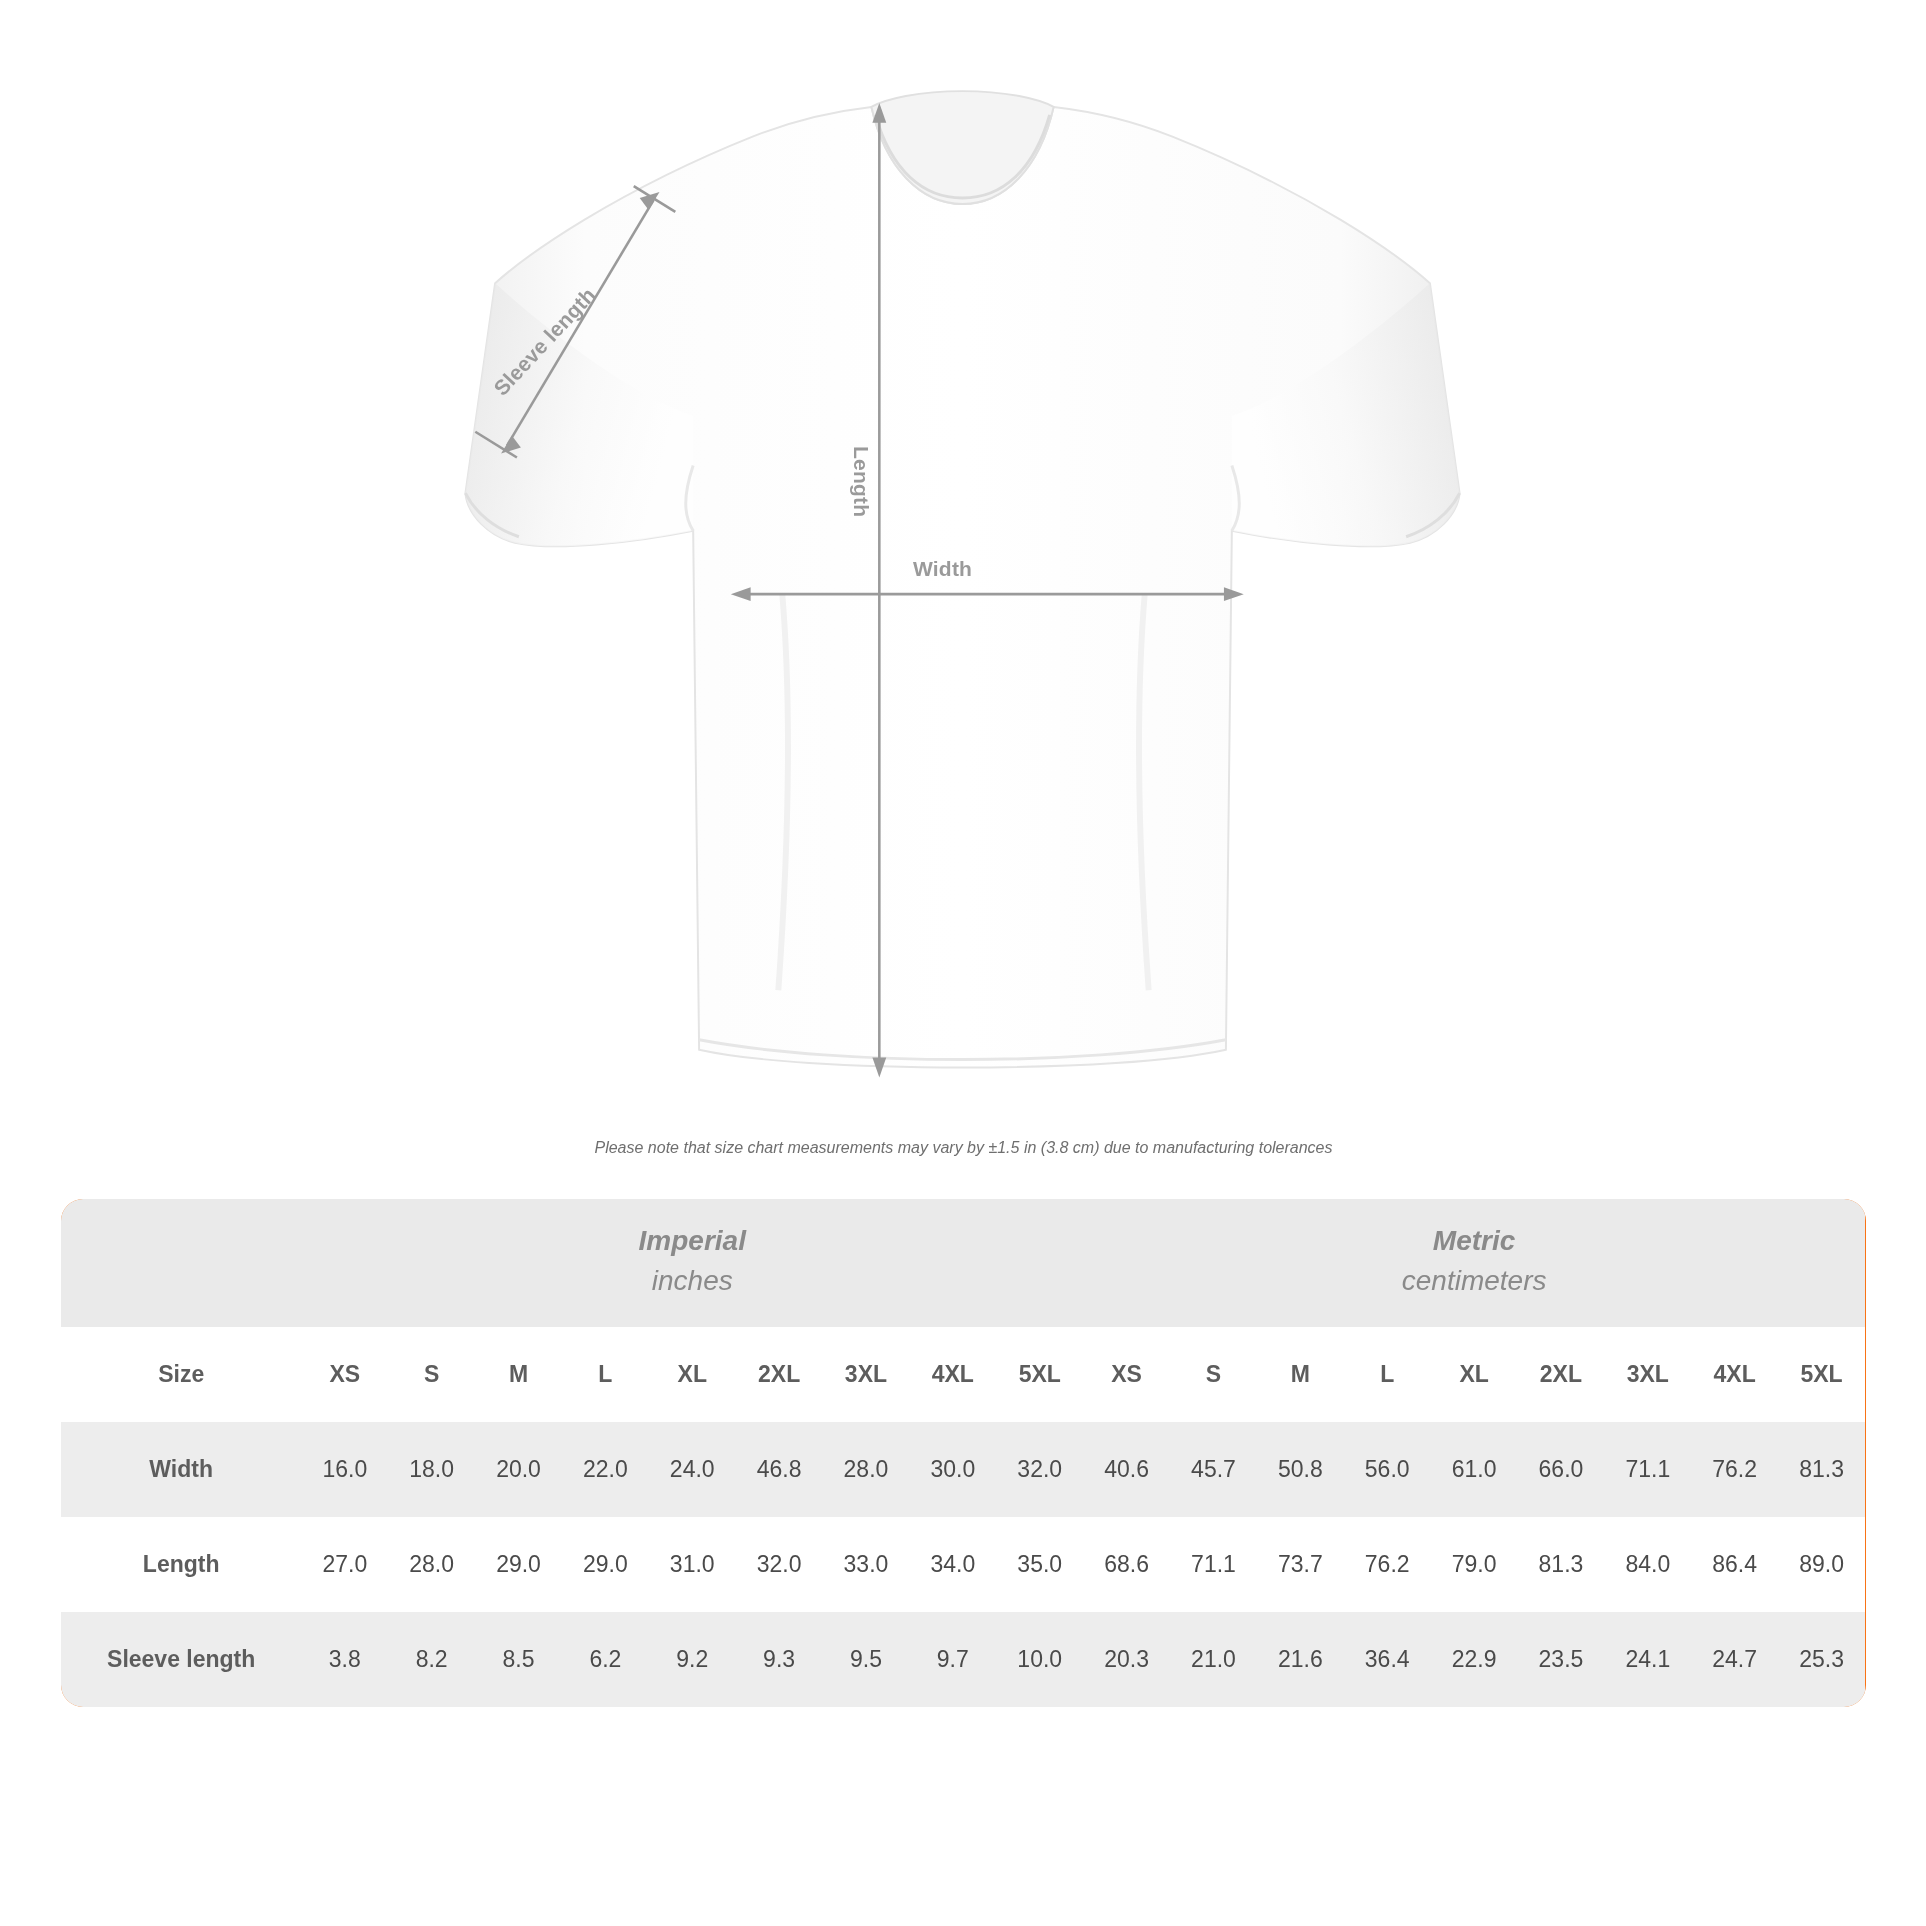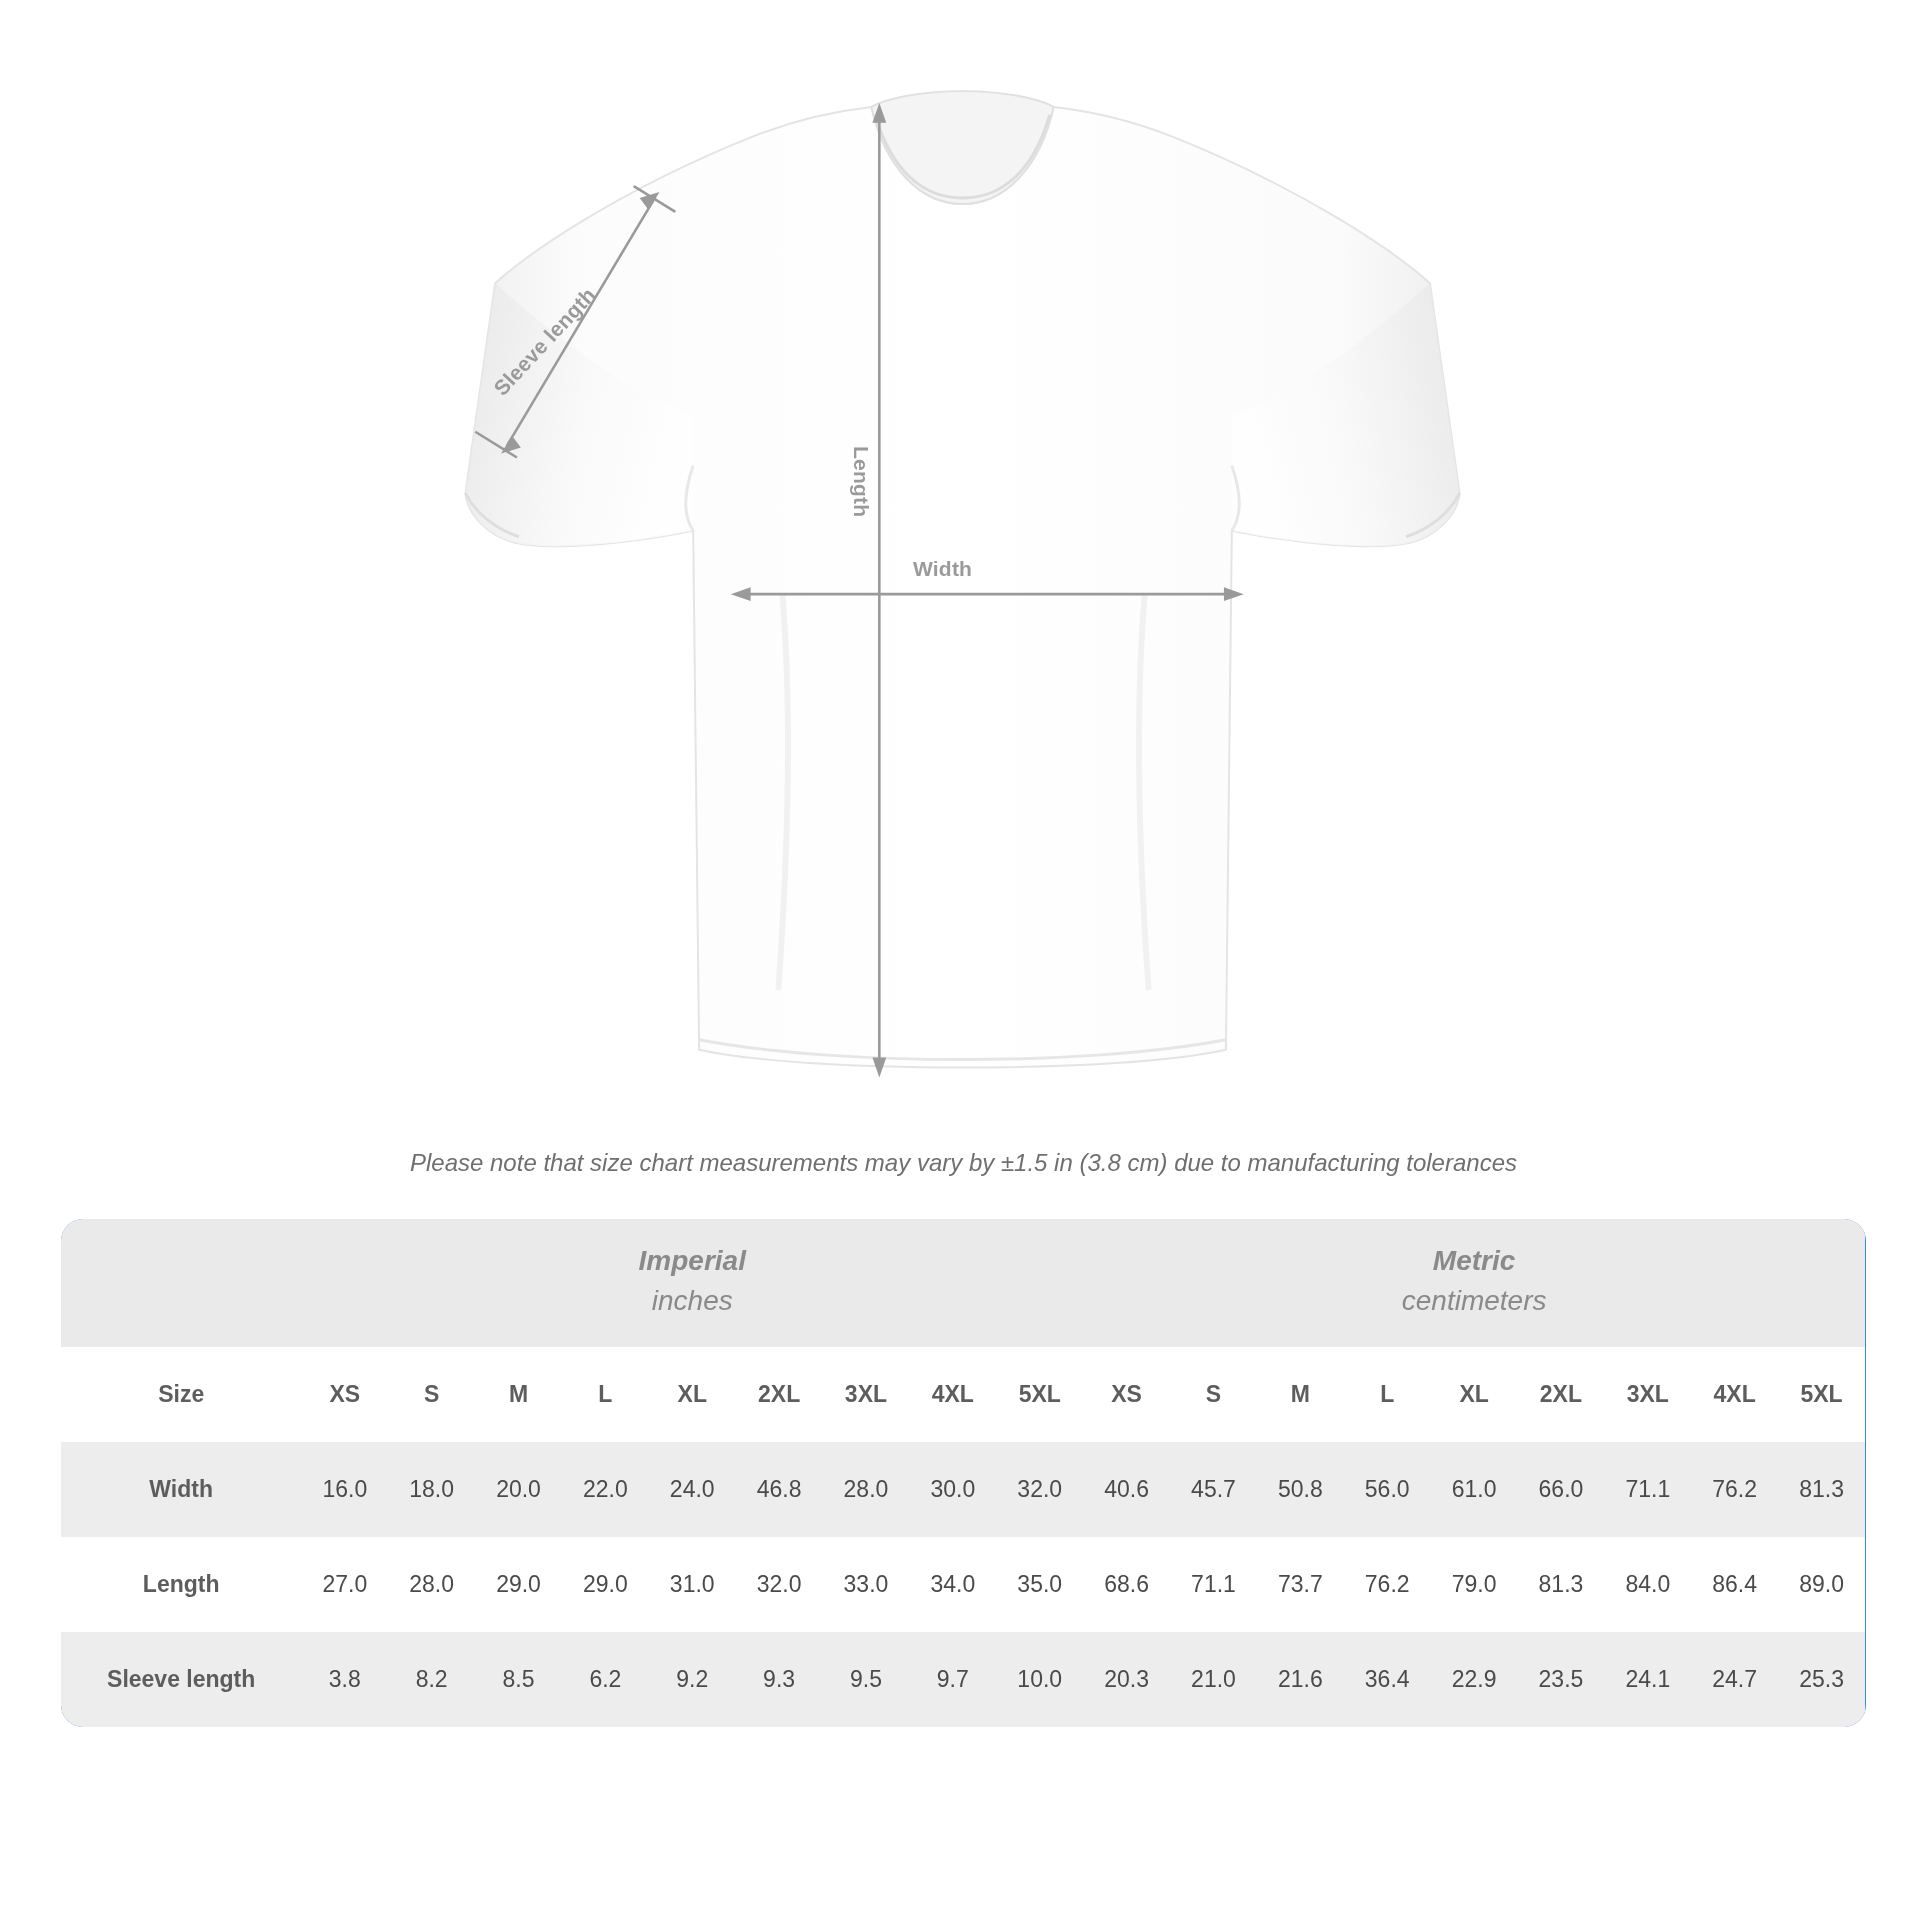--- a/index.html
+++ b/index.html
@@ -69,32 +69,32 @@
     text-align: center;
     margin-top: 12px;
   }
   .chart-title {
     font-size: 37px;
     font-weight: bold;
     color: #1a1a1a;
     letter-spacing: -0.2px;
   }
   .chart-note {
-    font-size: 24px;
+    font-size: 16px;
     font-style: italic;
     color: #6f6f6f;
-    margin-top: 30px;
+    margin-top: 20px;
   }
 
   
   .table-wrap {
     margin: 42px 61px 0 61px;
     border-radius: 22px;
     overflow: hidden;
-    background: #3b82f6;
+    background: #f97316;
   }
   table.size-table {
     border-collapse: collapse;
     width: 1804px;
     table-layout: fixed;
   }
   table.size-table td, table.size-table th {
     border: none;
     text-align: center;
     vertical-align: middle;

